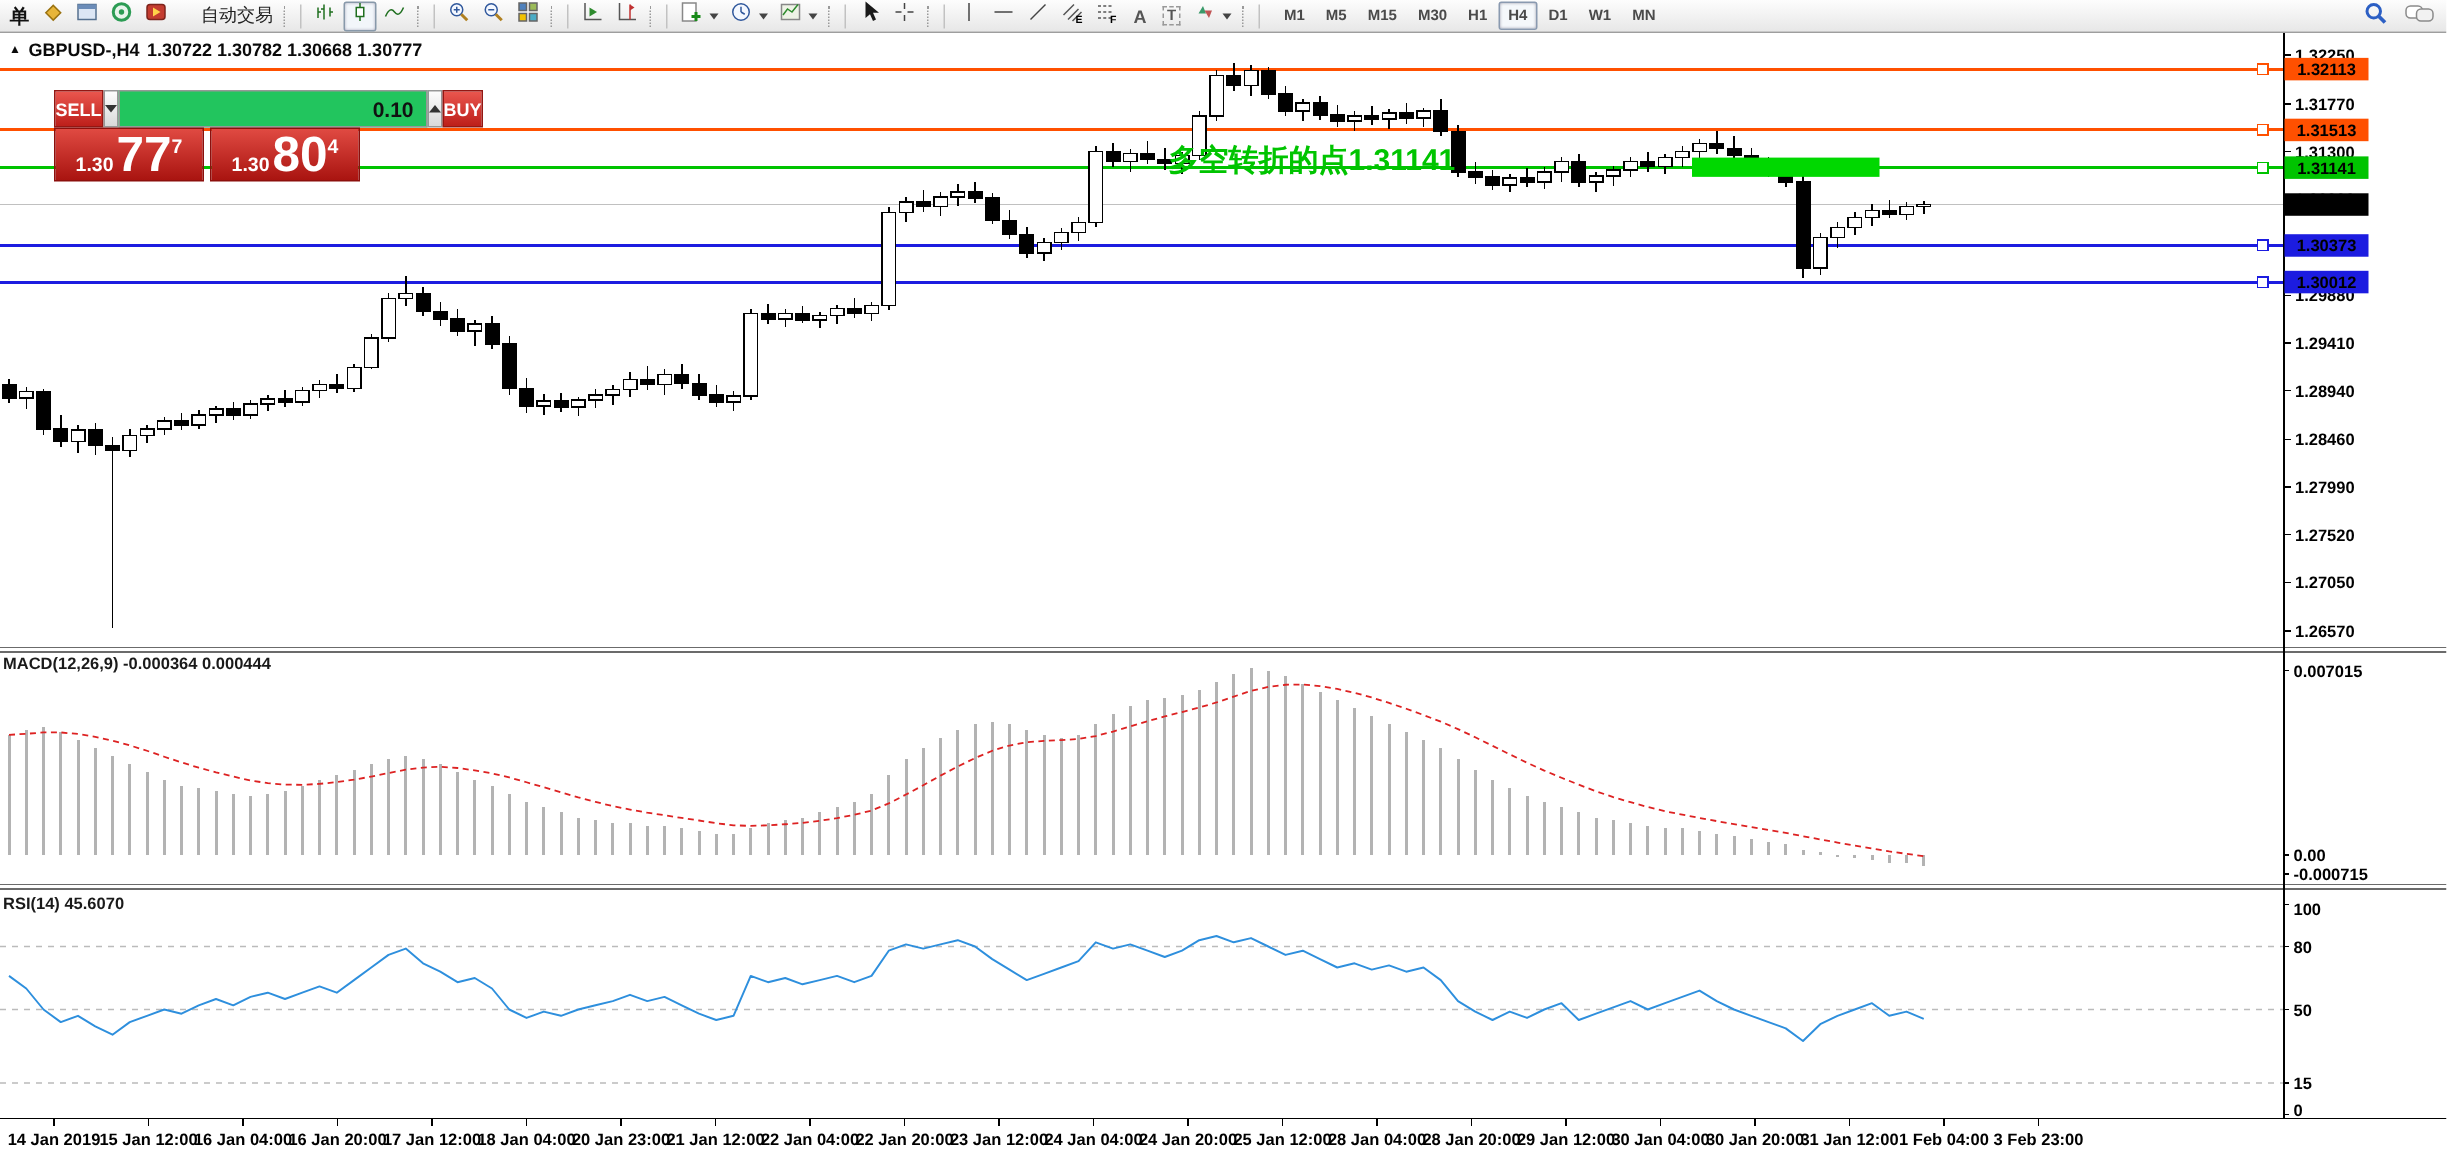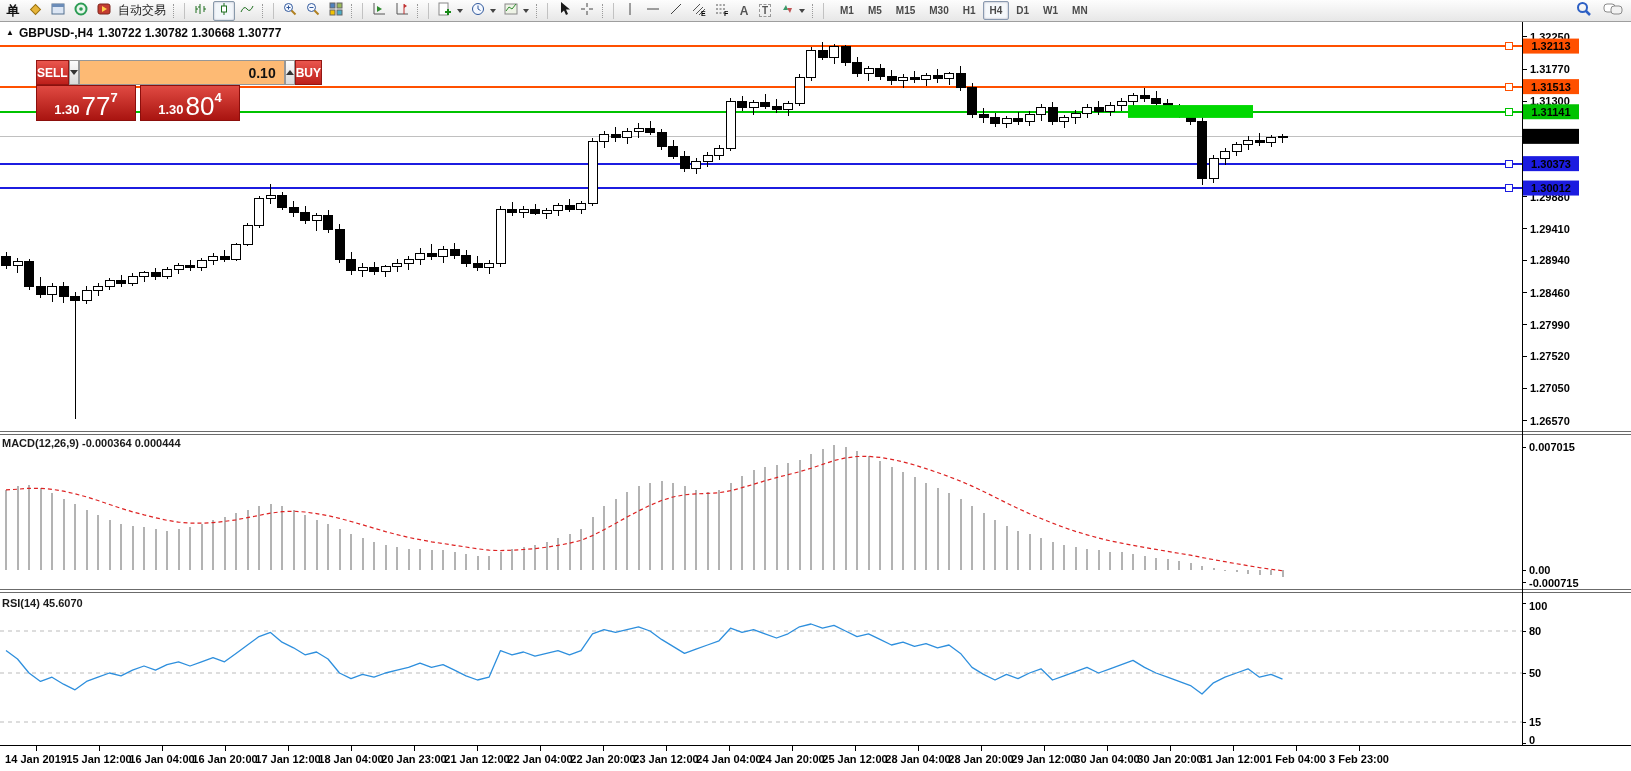--- a/index.html
+++ b/index.html
@@ -9,21 +9,21 @@
   
   #toolbar{position:absolute;top:0;left:0;width:1631px;height:22px;box-sizing:border-box;
     display:flex;align-items:center;gap:1px;padding-left:3px;
     background:linear-gradient(#fdfdfd,#e7e7e7);border-bottom:1px solid #9e9e9e;z-index:6;}
   .tbtn{height:20px;min-width:20px;display:inline-flex;align-items:center;justify-content:center;
     gap:2px;padding:0 2px;border:1px solid transparent;border-radius:2px;box-sizing:border-box;}
   .tbtn.active{border:1px solid #8899aa;background:#f2f6fa;box-shadow:inset 0 0 2px #aab;}
   .sep{width:1px;height:16px;background:#c2c2c2;margin:0 4px;}
   .grip{width:2px;height:14px;border-left:1px dotted #9a9a9a;margin:0 3px;}
   .newOrder{font-weight:bold;font-size:13px;color:#111;padding:0 2px;}
-  .atLabel{font-size:12px;color:#222;margin-left:4px;}
+  .atLabel{font-size:12px;color:#222;margin-left:20px;}
   .dd{width:0;height:0;border:3px solid transparent;border-top:4px solid #444;margin-left:2px;margin-top:4px;}
   .tfbar{display:flex;align-items:flex-end;margin-left:4px;}
   .tf{font-weight:bold;font-size:10px;color:#4a4a4a;padding:3px 6px;border:1px solid transparent;border-radius:2px;}
   .tf.active{border:1px solid #8a9ab0;background:#f5f8fb;box-shadow:inset 0 0 2px #99a;}
   .toolGlyphA{font-weight:bold;font-size:12px;color:#555;}
   .toolGlyphT{font-weight:bold;font-size:10px;color:#555;border:1px dashed #999;padding:0 2px;}
   .rightIcons{position:absolute;right:8px;top:1px;display:flex;gap:10px;align-items:center;height:20px;}
 
   
   #symHeader{position:absolute;left:6px;top:26px;z-index:4;font-weight:bold;font-size:12px;color:#0a0a0a;
@@ -37,28 +37,28 @@
   
   #ocp{position:absolute;left:8px;top:60px;width:204px;z-index:5;margin-left:28px;}
   #ocp .row1{display:flex;height:25px;}
   .tradeBtn{width:52px;display:flex;align-items:center;justify-content:center;color:#fff;
     font-weight:bold;font-size:12px;background:linear-gradient(#ea564e,#bd1f1a);
     border:1px solid #931713;box-sizing:border-box;}
   .spin{width:16px;display:flex;align-items:center;justify-content:center;
     background:linear-gradient(#fdfdfd,#d9d9d9);border:1px solid #979797;box-sizing:border-box;}
   .spin .up{width:0;height:0;border:4px solid transparent;border-bottom:5px solid #333;margin-top:-4px;}
   .spin .down{width:0;height:0;border:4px solid transparent;border-top:5px solid #333;margin-bottom:-4px;}
-  .vol{flex:1;background:#fdba74;border:1px solid #979797;box-sizing:border-box;
+  .vol{flex:1;background:#22c55e;border:1px solid #979797;box-sizing:border-box;
     font-weight:bold;font-size:14px;color:#111;text-align:right;padding:0 8px 0 0;outline:none;}
   #ocp .row2{display:flex;height:36px;margin-top:0px;gap:4px;}
   .pbox{width:100px;background:linear-gradient(#e04a42,#a91410);border:1px solid #8c0f0c;
     box-sizing:border-box;color:#fff;display:flex;align-items:flex-end;justify-content:center;
     padding-bottom:4px;}
   .pbox .pre{font-weight:bold;font-size:13px;line-height:1;margin-right:2px;}
-  .pbox .big{font-weight:normal;font-size:26px;line-height:0.78;}
+  .pbox .big{font-weight:bold;font-size:33px;line-height:0.78;}
   .pbox .sup{font-weight:bold;font-size:13px;line-height:1;position:relative;top:-12px;}
 
   
   #plot{position:absolute;left:0;top:0;z-index:1;}
   svg text{font-family:"Liberation Sans",sans-serif;font-weight:bold;font-size:11px;fill:#000;}
   .ticon{display:inline-block;}
 </style>
 </head>
 <body>
 <div id="app">
@@ -758,16 +758,17 @@
           <span class="sup">7</span>
       </div>
       <div class="pbox">
         <span class="pre">1.30</span>
           <span class="big">80</span>
           <span class="sup">4</span>
       </div>
     </div>
   </div>
 
+  <div id="annotation">多空转折的点1.31141</div>
   <div id="macdLabel" class="indLabel">MACD(12,26,9) -0.000364 0.000444</div>
   <div id="rsiLabel" class="indLabel">RSI(14) 45.6070</div>
 
 </div>
 
 </body></html>

